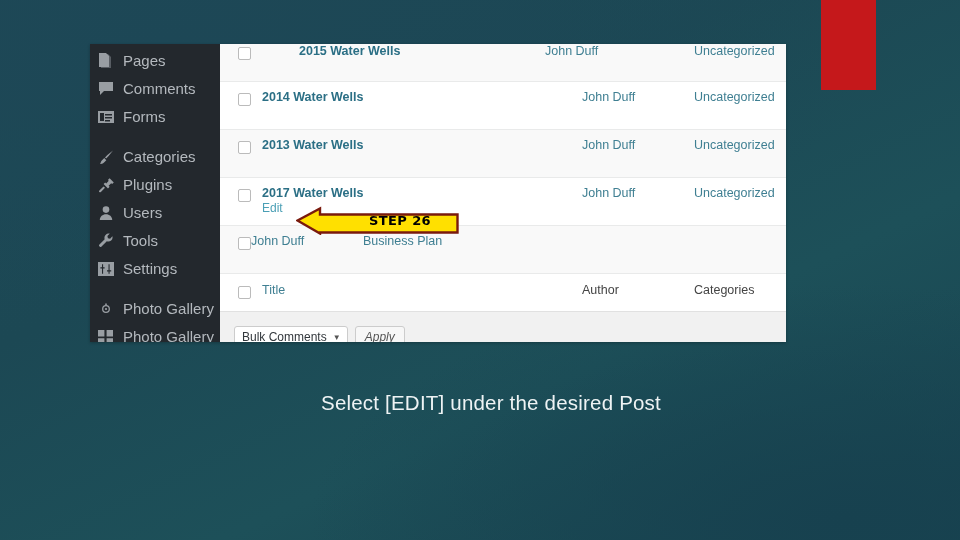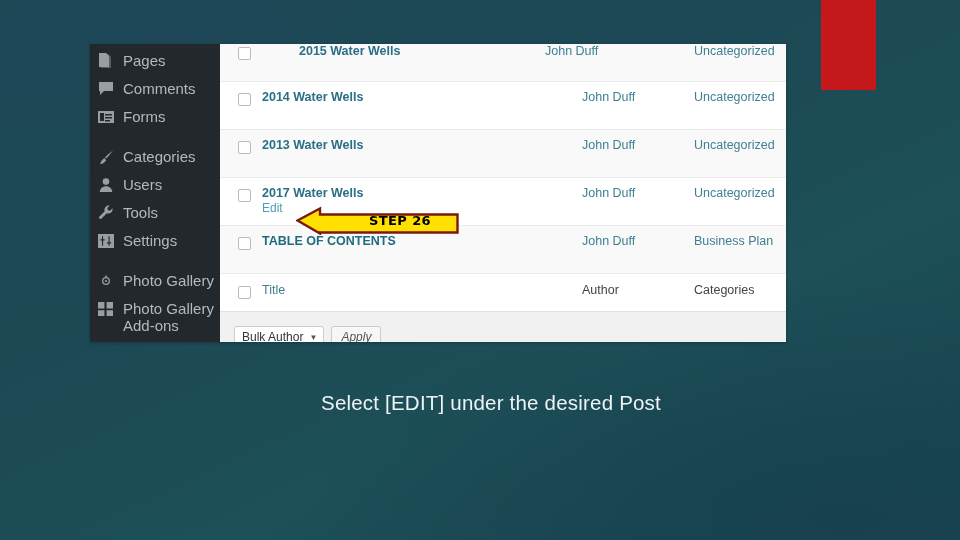--- a/index.html
+++ b/index.html
@@ -156,20 +156,28 @@
 
     <div class="nav-item">
       <span class="ico">
         <svg viewBox="0 0 16 16">
             <path d="M15 1.6 9.4 6 7 8.4l1.2 1.2L10.6 7 15 1.6zM6.3 9.1 3.8 11.6c-.9.9-1 2.4-1.8 3.2 1.6.4 3.2-.3 4-1.2l2.3-2.3-2-2.2z"></path>
           </svg>
       </span>
       <span class="lbl">Categories</span>
     </div>
 
+    <div class="nav-item">
+      <span class="ico">
+        <svg viewBox="0 0 16 16">
+            <path d="M11.6 1.2 9.9 2.9l.9.9-2.6 2.6-1-1-1.6 1.7 4.4 4.4 1.6-1.7-1-1 2.6-2.6.9.9 1.7-1.7-4.2-4.2zM5.5 9.4 1.4 13.6c-.5.5-.5 1.1 0 1.5.4.4 1 .3 1.5-.1l4.1-4.2-1.5-1.4z"></path>
+          </svg>
+      </span>
+      <span class="lbl">Plugins</span>
+    </div>
 
     <div class="nav-item">
       <span class="ico">
         <svg viewBox="0 0 16 16">
             <circle cx="8" cy="4.6" r="3.3"></circle>
             <path d="M1.8 15c0-3.6 2.8-5.8 6.2-5.8S14.2 11.4 14.2 15z"></path>
           </svg>
       </span>
       <span class="lbl">Users</span>
     </div>
@@ -252,38 +260,35 @@
         <div class="c-title">
           <span class="t-link">2017 Water Wells</span>
           <span class="sub">Edit</span>
         </div>
         <div class="c-author">John Duff</div>
         <div class="c-cat">Uncategorized</div>
       </div>
 
       <div class="row alt">
         <div class="cb"></div>
-        <div class="c-title">
-          <span class="t-link strong">TABLE OF CONTENTS</span>
-        </div>
         <div class="c-author">John Duff</div>
         <div class="c-cat">Business Plan</div>
       </div>
 
       <div class="row hdr">
         <div class="cb"></div>
         <div class="c-title">Title</div>
         <div class="c-author">Author</div>
         <div class="c-cat">Categories</div>
       </div>
     </div>
 
     <div id="bulkbar">
       <div class="select">
-        <span>Bulk Author</span>
+        <span>Bulk Comments</span>
         <span class="caret">▼</span>
       </div>
       <div class="btn">
         <span>Apply</span>
       </div>
     </div>
 
   </div>
 </div>
 

